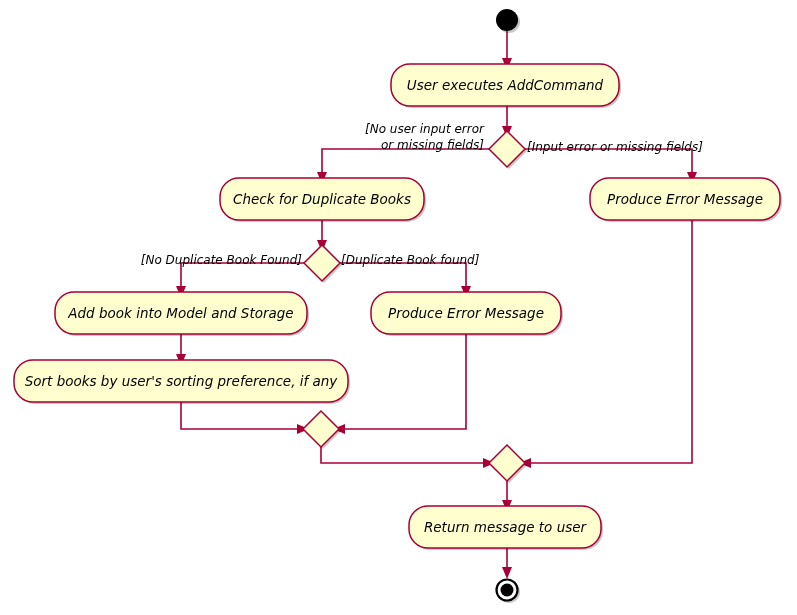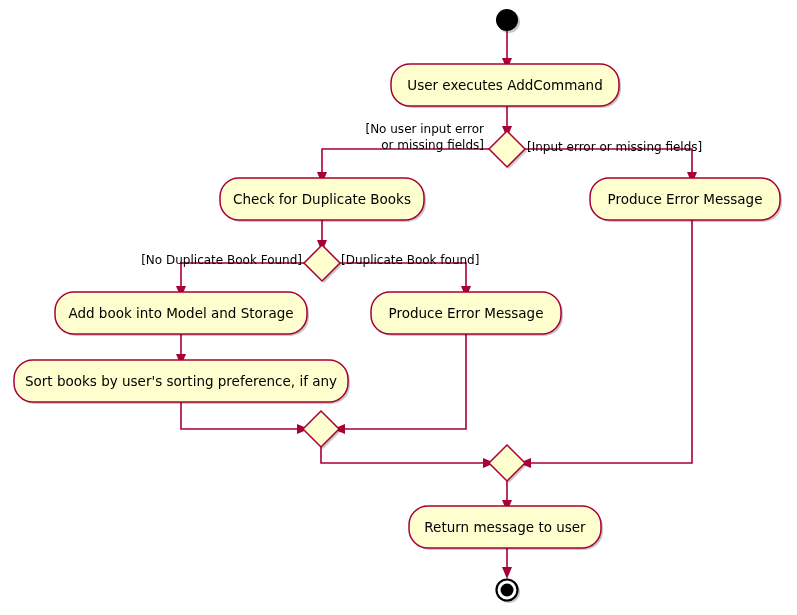--- a/index.html
+++ b/index.html
@@ -10,20 +10,21 @@
   body {
     width: 797px;
     height: 615px;
     font-family: "DejaVu Sans", sans-serif;
     overflow: hidden;
   }
   #diagram-root {
     position: relative;
     width: 797px;
     height: 504px;
+    font-style: italic;
   }
   svg.uml {
     display: block;
     width: 797px;
     height: 615px;
   }
   .node-label {
     font-family: "DejaVu Sans", sans-serif;
     font-size: 13.5px;
     fill: #000000;

